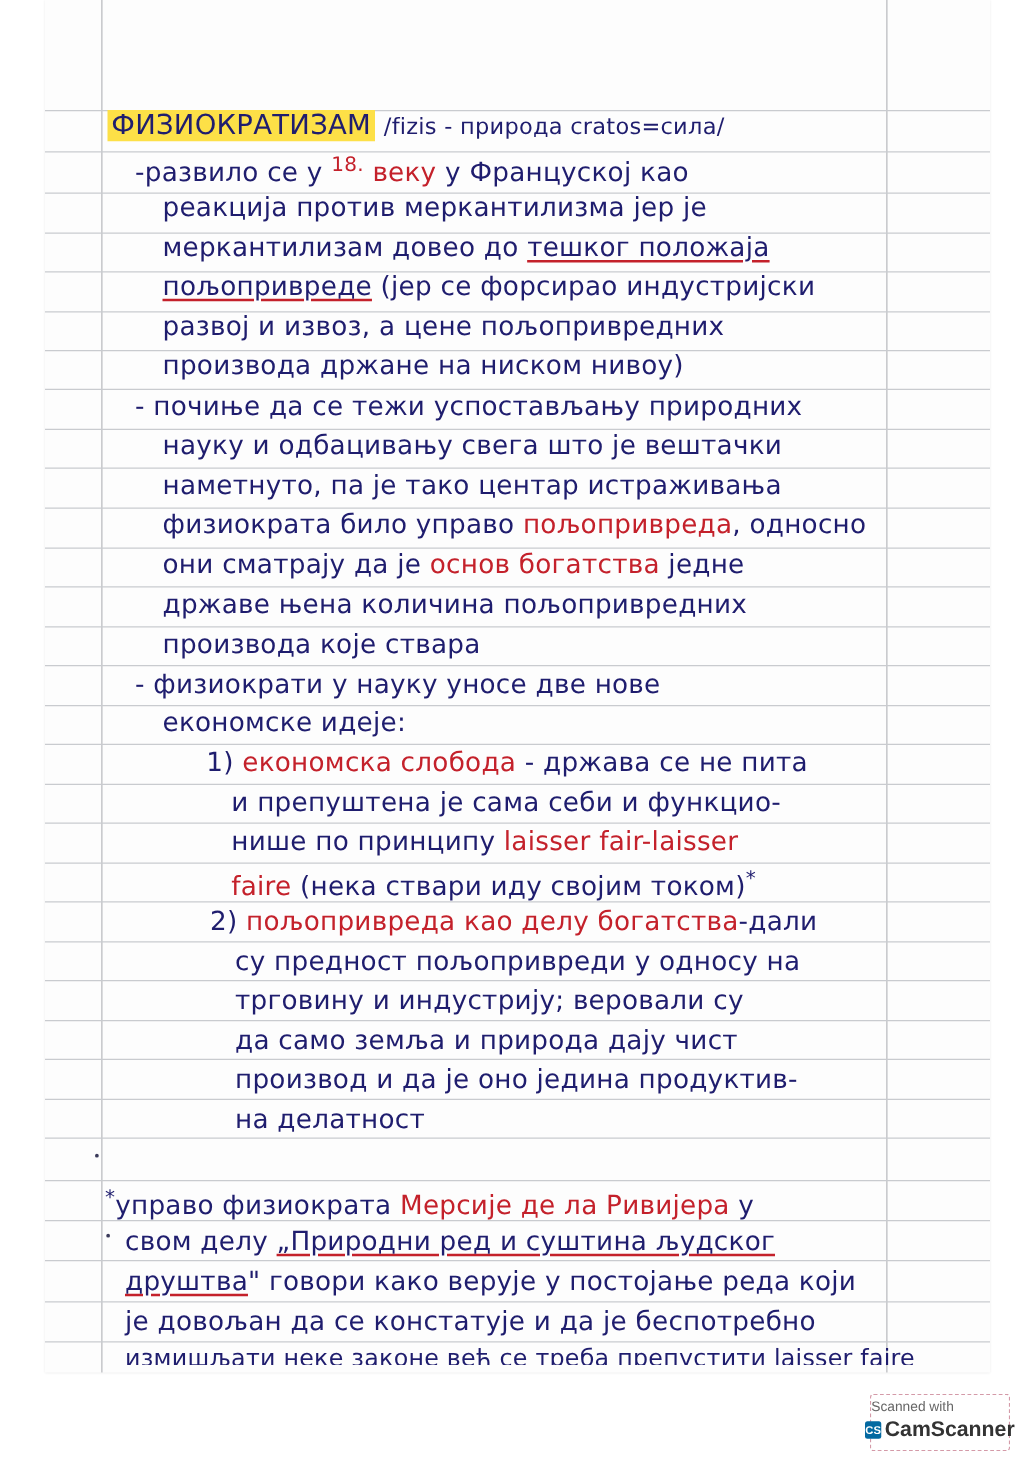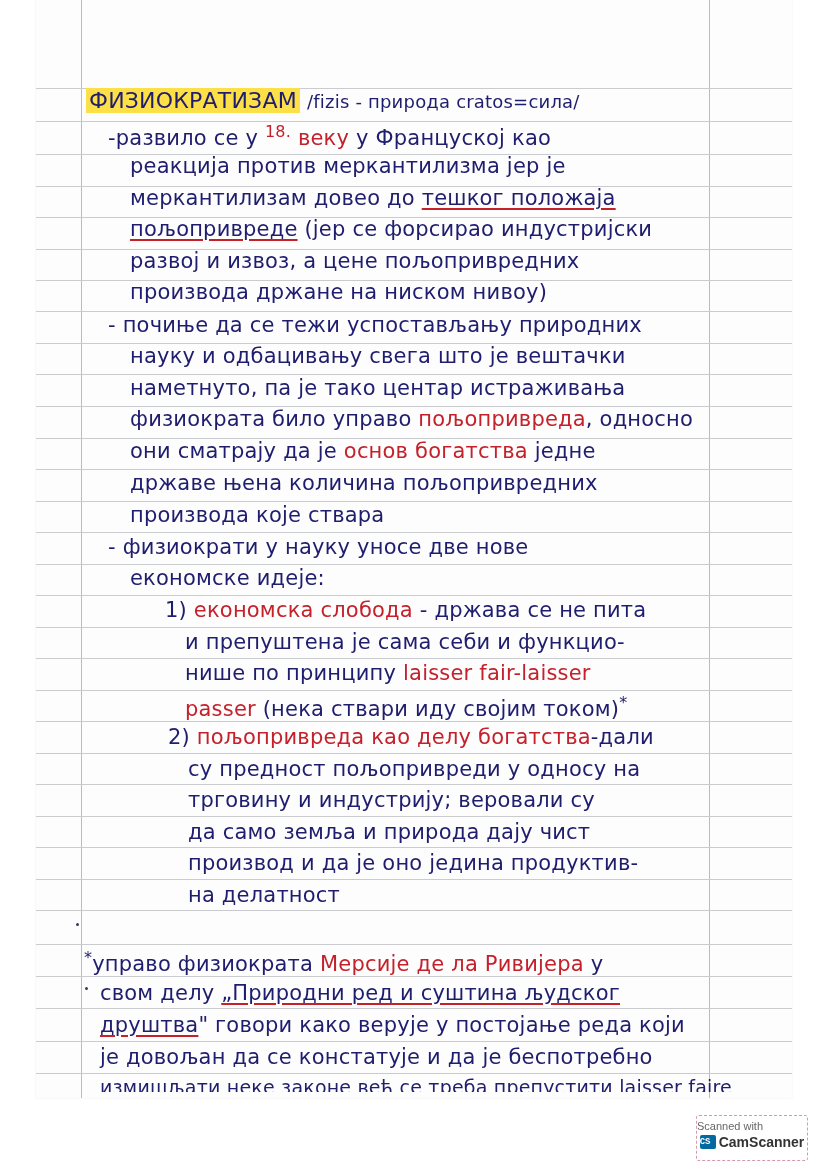--- a/index.html
+++ b/index.html
@@ -37,24 +37,24 @@
   .dot { position: absolute; width: 3px; height: 3px; border-radius: 50%; background: #3a3a5a; }
   .badge {
     position: absolute; left: 696px; top: 1115px; width: 110px; height: 44px;
     border: 1px dashed #d49aa8; border-radius: 3px; background: #fff;
     text-align: left;
   }
   .badge-top { font-family: "Liberation Sans", sans-serif; font-size: 11px; color: #666; margin-top: 4px; }
   .badge-bottom { display: flex; align-items: center; justify-content: center; margin-top: 2px; }
   .cs-logo {
     width: 16px; height: 14px; background: #0369a1; color: #fff; font-weight: bold;
-    font-family: Liberation Mono, monospace; font-size: 9px; line-height: 14px; border-radius: 2px;
+    font-family: Liberation Sans, sans-serif; font-size: 9px; line-height: 14px; border-radius: 2px;
     margin-right: 3px;
   }
-  .cs-name { font-family: "Liberation Sans", sans-serif; font-weight: bold; font-size: 14px; color: #333; }
+  .cs-name { font-family: "Liberation Sans", sans-serif; font-weight: bold; font-size: 17px; color: #333; }
 </style>
 </head>
 <body>
 
 <div class="paper">
   <div class="margin-left"></div>
   <div class="margin-right"></div>
   <div class="rule" style="top:88px"></div>
   <div class="rule" style="top:121px"></div>
   <div class="rule" style="top:154px"></div>
@@ -123,21 +123,21 @@
 <div class="line" style="left:108px;top:535px">- физиократи у науку уносе две нове</div>
 <div class="line" style="left:130px;top:566px">економске идеје:</div>
 <div class="line" style="left:165px;top:598px">
   <span>1) </span><span class="red">економска слобода</span><span> - држава се не пита</span>
 </div>
 <div class="line" style="left:185px;top:630px">и препуштена је сама себи и функцио-</div>
 <div class="line" style="left:185px;top:661px">
   <span>нише по принципу </span><span class="red">laisser fair-laisser</span>
 </div>
 <div class="line" style="left:185px;top:693px">
-  <span class="red">passer</span><span> (нека ствари иду својим током)</span><span class="sup" style="color:#1f1d6e">*</span>
+  <span class="red">faire</span><span> (нека ствари иду својим током)</span><span class="sup" style="color:#1f1d6e">*</span>
 </div>
 <div class="line" style="left:168px;top:725px">
   <span>2) </span><span class="red">пољопривреда као делу богатства</span><span>-дали</span>
 </div>
 <div class="line" style="left:188px;top:757px">су предност пољопривреди у односу на</div>
 <div class="line" style="left:188px;top:788px">трговину и индустрију; веровали су</div>
 <div class="line" style="left:188px;top:820px">да само земља и природа дају чист</div>
 <div class="line" style="left:188px;top:851px">производ и да је оно једина продуктив-</div>
 <div class="line" style="left:188px;top:883px">на делатност</div>
 

